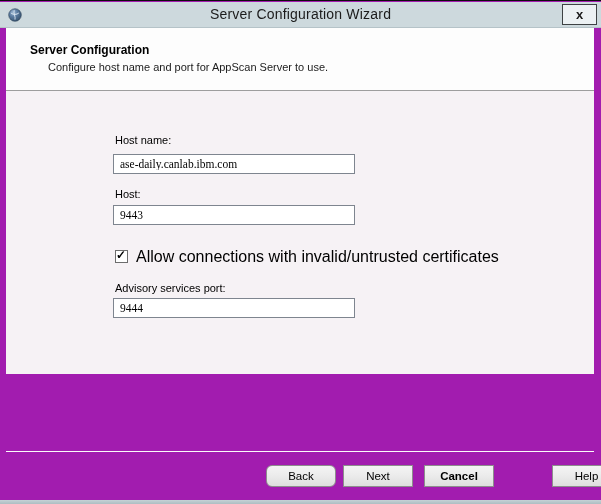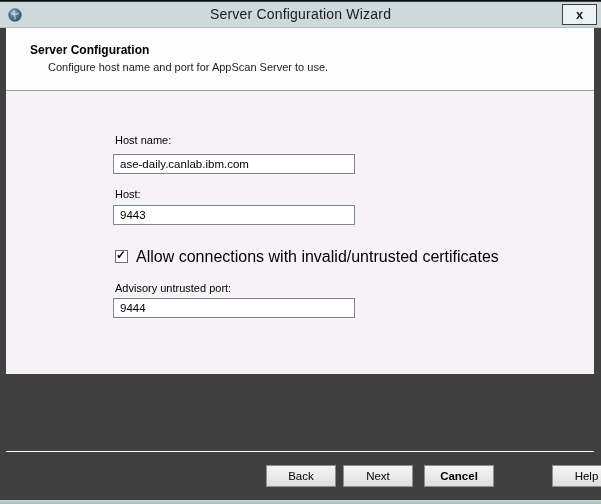--- a/index.html
+++ b/index.html
@@ -7,21 +7,21 @@
   body {
     font-family: "Liberation Sans", sans-serif;
     background: #ffffff;
     -webkit-font-smoothing: antialiased;
   }
 
   .window {
     position: relative;
     width: 601px;
     height: 504px;
-    background: #404040;
+    background: #a21caf;
     border-top: 1px solid #0d0d0d;
     overflow: hidden;
   }
 
   
   .titlebar {
     position: absolute;
     left: 0; top: 1px;
     width: 100%; height: 26px;
     background: #cdd9dd;
@@ -88,21 +88,21 @@
     position: absolute;
     font-size: 11px;
     color: #000000;
   }
   .text-input {
     position: absolute;
     left: 107px;
     width: 242px; height: 20px;
     background: #ffffff;
     border: 1px solid #7e858f;
-    font-family: Liberation Sans, sans-serif;
+    font-family: Liberation Serif, serif;
     font-size: 11.5px;
     color: #000000;
     padding: 0 0 0 6px;
     outline: none;
   }
   .label-host     { left: 109px; top: 106px; }
   .input-host     { top: 126px; }
   .label-port     { left: 109px; top: 160px; }
   .input-port     { top: 177px; }
   .label-advisory { left: 109px; top: 254px; }
@@ -150,21 +150,21 @@
     width: 70px; height: 22px;
     background: linear-gradient(to bottom, #f4f4f4 0%, #ececec 45%, #dedede 100%);
     border: 1px solid #8d8d8d;
     font-family: "Liberation Sans", sans-serif;
     font-size: 11.5px;
     color: #000000;
     text-align: center;
     padding: 0;
     cursor: default;
   }
-  .btn-back   { left: 260px; }
+  .btn-back   { left: 260px; border-radius: 6px; }
   .btn-next   { left: 337px; }
   .btn-cancel { left: 418px; font-weight: bold; }
   .btn-help   { left: 500px; width: 69px; margin-left: 46px; }
 
   
   .bottom-edge {
     position: absolute;
     left: 0; bottom: 0;
     width: 100%; height: 4px;
     background: linear-gradient(to bottom, #c6d2d6, #aebdc2);
@@ -209,21 +209,21 @@
     <label class="field-label label-port">Host:</label>
     <input type="text" class="text-input input-port" value="9443" style="">
 
     <div class="checkbox-row">
       <span class="checkbox-box">
         <span class="check">✓</span>
       </span>
       <span class="checkbox-label">Allow connections with invalid/untrusted certificates</span>
     </div>
 
-    <label class="field-label label-advisory">Advisory untrusted port:</label>
+    <label class="field-label label-advisory">Advisory services port:</label>
     <input type="text" class="text-input input-advisory" value="9444" style="">
 
     <div class="separator"></div>
     <button class="dlg-btn btn-back">Back</button>
     <button class="dlg-btn btn-next">Next</button>
     <button class="dlg-btn btn-cancel">Cancel</button>
     <button class="dlg-btn btn-help">Help</button>
   </div>
 
   <div class="bottom-edge"></div>

